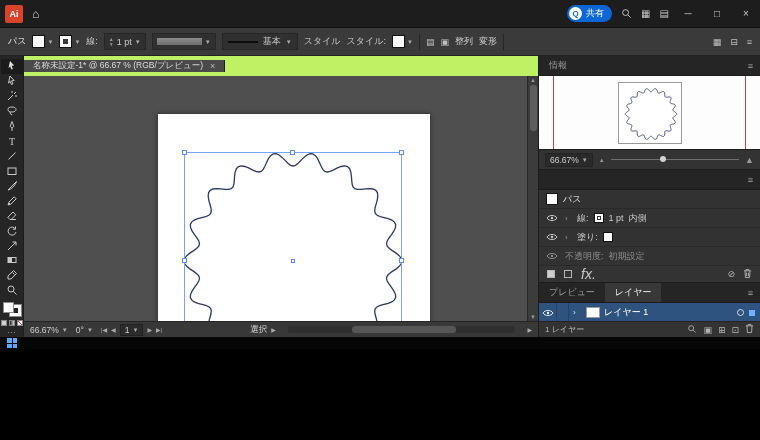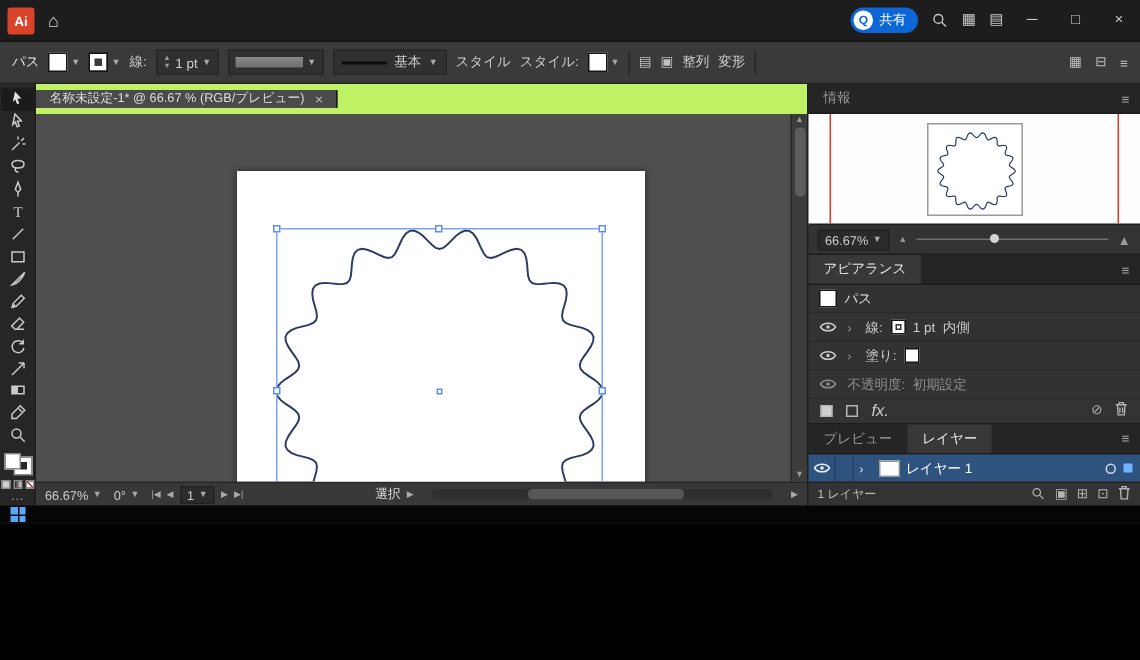--- a/index.html
+++ b/index.html
@@ -99,21 +99,21 @@
   .ap-rows{background:#323232}
   .ap-row{height:19px;display:flex;align-items:center;gap:5px;padding:0 7px;border-bottom:1px solid #2a2a2a}
   .eye{display:flex;align-items:center;width:14px}
   .expander{color:#9a9a9a;font-size:8px;width:7px}
   .mini-sw{width:10px;height:10px;background:#fff;border:1px solid #141414;display:inline-block}
   .mini-sw.outline{background:#fff;box-shadow:inset 0 0 0 2px #fff,inset 0 0 0 3px #333}
   .dim{color:#8d8d8d}
   .ap-bottom{height:17px;display:flex;align-items:center;gap:9px;padding:0 8px;background:#333;border-bottom:1px solid #1c1c1c}
   .ap-bottom .right{margin-left:auto;display:flex;align-items:center;gap:8px}
   .icon-sq{width:8px;height:8px;border:1px solid #b5b5b5;display:inline-block}
-  .fx{font-size:11px;color:#c9c9c9;font-style:italic}
+  .fx{font-size:14px;color:#c9c9c9;font-style:italic}
   .slash-circle{font-size:9px;color:#b5b5b5}
 
   .layers-body{flex:1 1 auto;background:#323232;min-height:0}
   .layer-row{height:19px;display:flex;align-items:center;background:#2f537f;color:#fff;font-size:9px}
   .lr-eye{width:18px;display:flex;justify-content:center;border-right:1px solid #27426a;height:100%;align-items:center}
   .lr-spacer{width:12px;height:100%;border-right:1px solid #27426a}
   .lr-thumb{width:14px;height:11px;background:#fff;border:1px solid #999;margin:0 4px 0 6px}
   .lr-right{margin-left:auto;display:flex;align-items:center;gap:5px;padding-right:5px}
   .target-circle{width:7px;height:7px;border:1px solid #cfd8e8;border-radius:50%}
   .sel-ind{width:6px;height:6px;background:#6fb3ff}
@@ -378,21 +378,20 @@
             <span class="caret">▼</span>
           </span>
         <span class="mtn-s">▲</span>
         <span class="slider">
             <span class="slider-thumb"></span>
           </span>
         <span class="mtn-b">▲</span>
       </div>
 
       <div class="panel-tabs">
-        <span class="ptab active">アピアランス</span>
         <span class="panel-menu">≡</span>
       </div>
       <div class="ap-rows">
         <div class="ap-row">
           <span class="mini-sw" style="width:12px;height:12px"></span>
           <span style="color:#e4e4e4">パス</span>
         </div>
         <div class="ap-row">
           <span class="eye">
               <svg width="12" height="8" viewBox="0 0 12 8">

